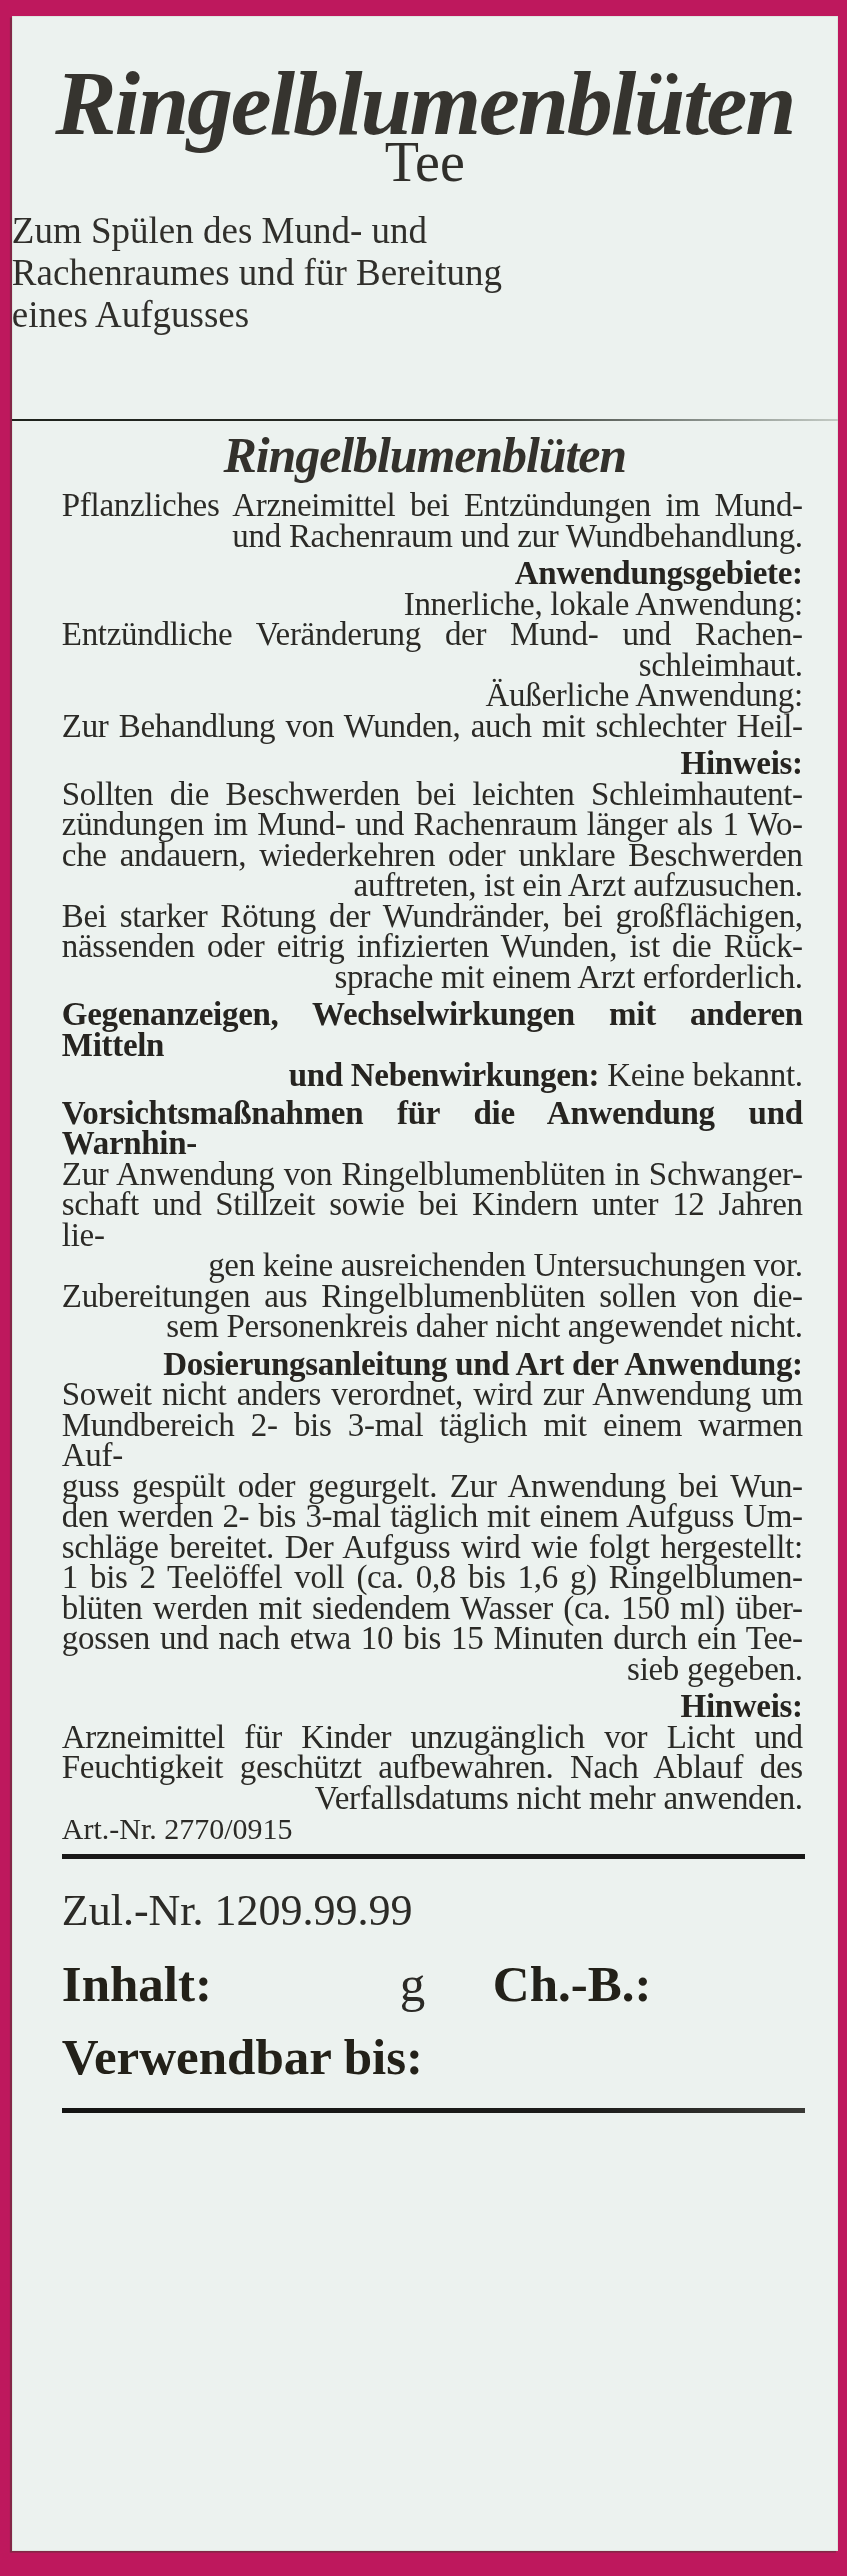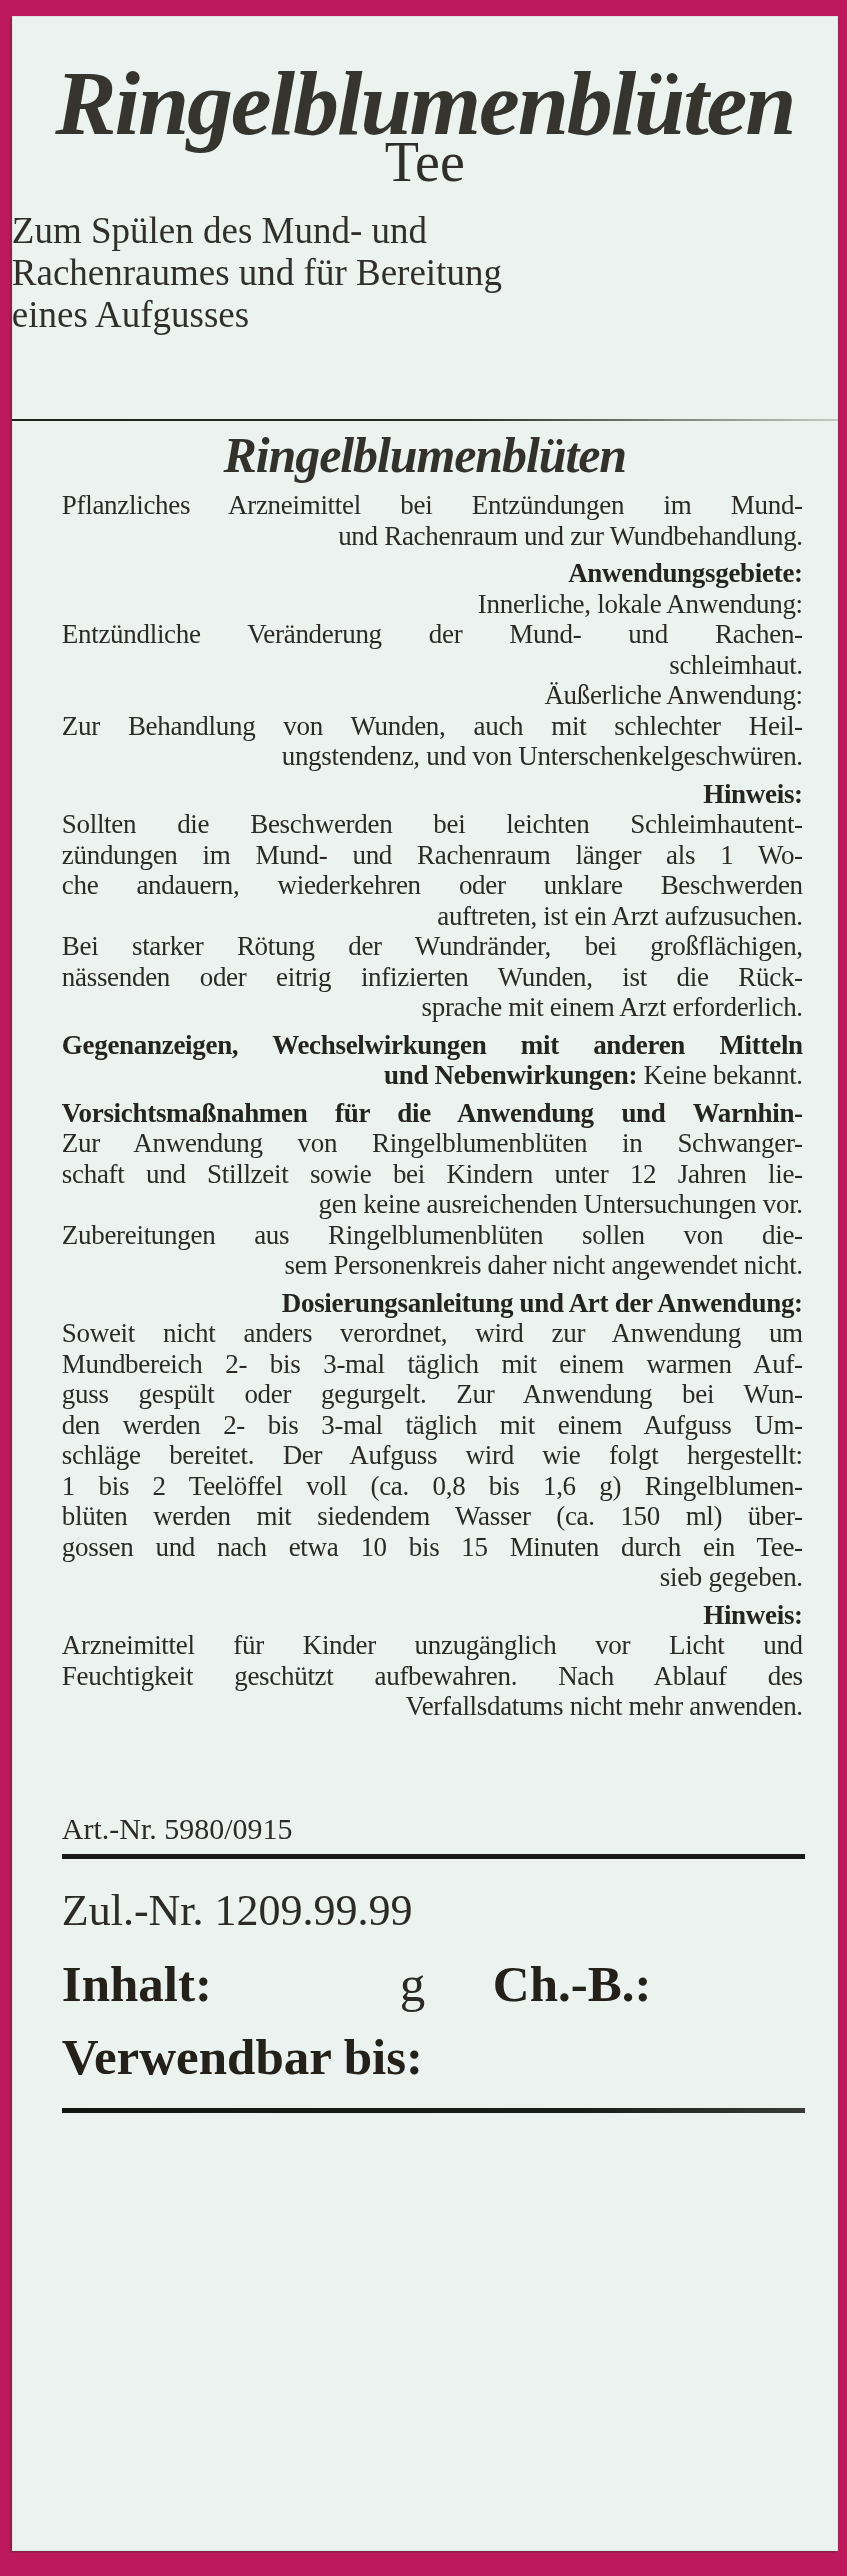--- a/index.html
+++ b/index.html
@@ -44,21 +44,21 @@
   .info-heading{
     position:absolute;top:413px;left:0;width:100%;
     text-align:center;
     font-style:italic;font-weight:bold;
     font-size:50px;line-height:53px;
     letter-spacing:-1.1px;
     color:#33312c;
   }
   .body-text{
     position:absolute;top:474px;left:50px;width:741px;
-    font-size:27px;line-height:30.5px;
+    font-size:33px;line-height:30.5px;
     letter-spacing:-0.3px;
     color:#2b2a26;
   }
   .bline{text-align:right;}
   .bline.just{text-align:justify;text-align-last:justify;}
   .bline.bold, .bold{font-weight:bold;color:#262420;}
   .bline.gap{margin-top:7px;}
   .art-nr{
     position:absolute;top:1797px;left:50px;
     font-size:30px;line-height:32px;color:#2c2b27;
@@ -104,21 +104,20 @@
     <div class="info-heading">Ringelblumenblüten</div>
     <div class="body-text">
         <div class="bline just">Pflanzliches Arzneimittel bei Entzündungen im Mund-</div>
         <div class="bline">und Rachenraum und zur Wundbehandlung.</div>
         <div class="bline bold gap">Anwendungsgebiete:</div>
         <div class="bline">Innerliche, lokale Anwendung:</div>
         <div class="bline just">Entzündliche Veränderung der Mund- und Rachen-</div>
         <div class="bline">schleimhaut.</div>
         <div class="bline">Äußerliche Anwendung:</div>
         <div class="bline just">Zur Behandlung von Wunden, auch mit schlechter Heil-</div>
-        <div class="bline">ungstendenz, und von Unterschenkelgeschwüren.</div>
         <div class="bline bold gap">Hinweis:</div>
         <div class="bline just">Sollten die Beschwerden bei leichten Schleimhautent-</div>
         <div class="bline just">zündungen im Mund- und Rachenraum länger als 1 Wo-</div>
         <div class="bline just">che andauern, wiederkehren oder unklare Beschwerden</div>
         <div class="bline">auftreten, ist ein Arzt aufzusuchen.</div>
         <div class="bline just">Bei starker Rötung der Wundränder, bei großflächigen,</div>
         <div class="bline just">nässenden oder eitrig infizierten Wunden, ist die Rück-</div>
         <div class="bline">sprache mit einem Arzt erforderlich.</div>
         <div class="bline just bold gap">Gegenanzeigen, Wechselwirkungen mit anderen Mitteln</div>
         <div class="bline"><span class="bold">und Nebenwirkungen:</span> Keine bekannt.</div>
@@ -137,21 +136,21 @@
         <div class="bline just">1 bis 2 Teelöffel voll (ca. 0,8 bis 1,6 g) Ringelblumen-</div>
         <div class="bline just">blüten werden mit siedendem Wasser (ca. 150 ml) über-</div>
         <div class="bline just">gossen und nach etwa 10 bis 15 Minuten durch ein Tee-</div>
         <div class="bline">sieb gegeben.</div>
         <div class="bline bold gap">Hinweis:</div>
         <div class="bline just">Arzneimittel für Kinder unzugänglich vor Licht und</div>
         <div class="bline just">Feuchtigkeit geschützt aufbewahren. Nach Ablauf des</div>
         <div class="bline">Verfallsdatums nicht mehr anwenden.</div>
       </div>
 
-    <div class="art-nr">Art.-Nr. 5980/0915</div>
+    <div class="art-nr">Art.-Nr. 2770/0915</div>
     <div class="rule rule1"></div>
     <div class="zul-nr">Zul.-Nr. 1209.99.99</div>
 
     <div class="inhalt-row">
       <span class="inhalt-label">Inhalt:</span>
       <span class="inhalt-unit">g</span>
       <span class="chb-label">Ch.-B.:</span>
     </div>
 
     <div class="verwendbar">Verwendbar bis:</div>

